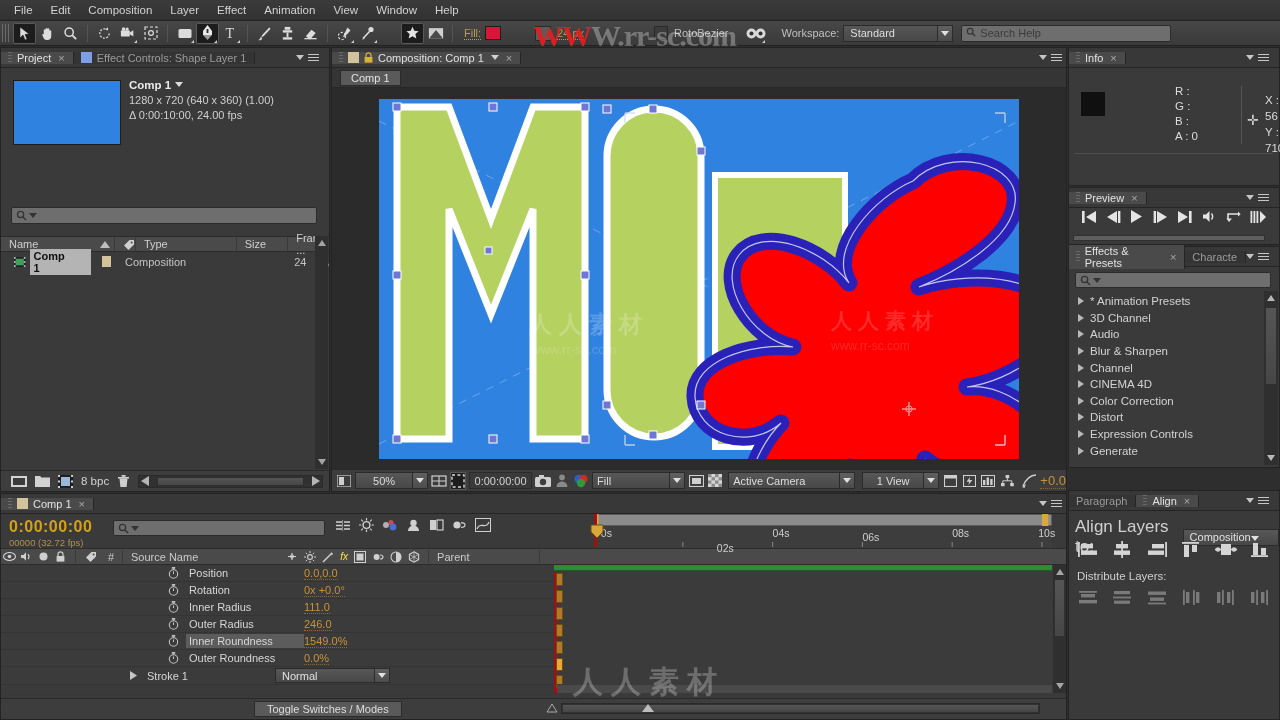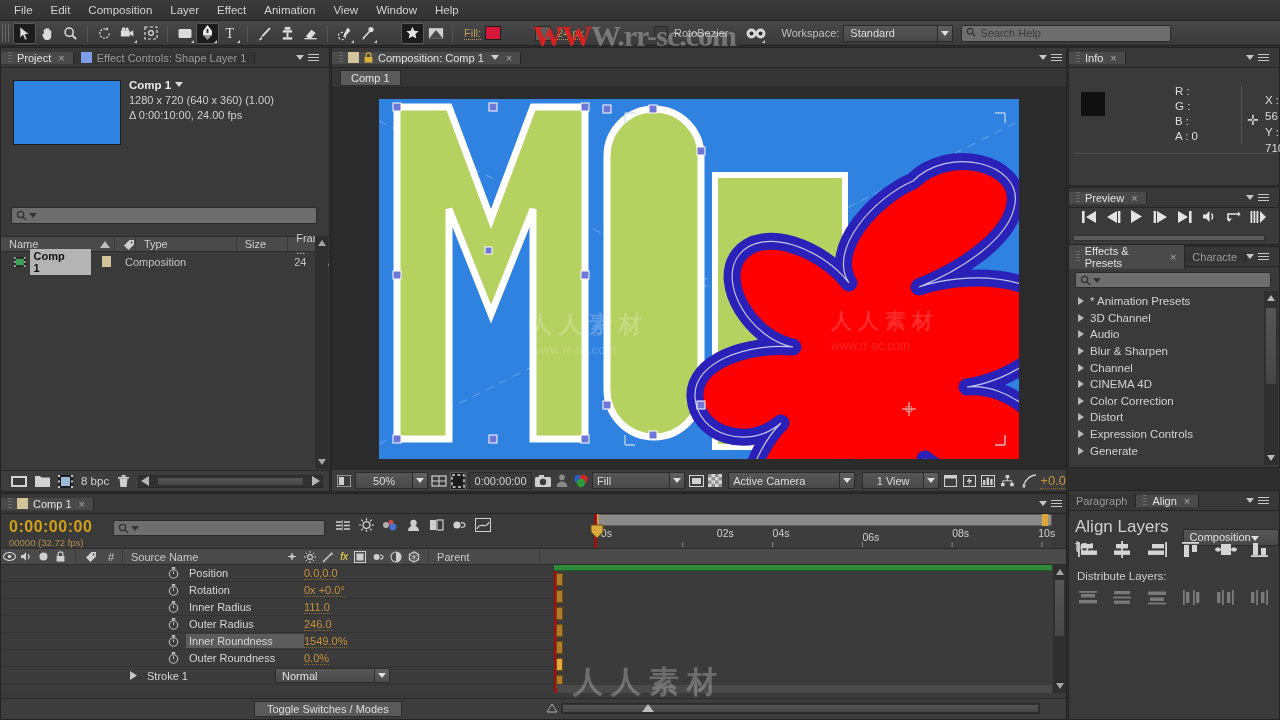--- a/index.html
+++ b/index.html
@@ -1190,21 +1190,21 @@
           <line x1="195" y1="28" x2="195" y2="33"></line>
             <line x1="293" y1="28" x2="293" y2="33"></line>
           <line x1="391" y1="28" x2="391" y2="33"></line>
             <line x1="489" y1="28" x2="489" y2="33"></line>
         </g>
         <rect x="0" y="0" width="5" height="12" fill="#d8a93a"></rect>
         <rect x="489" y="0" width="7" height="12" fill="#d8a93a"></rect>
       </svg>
       <div style="position:absolute;left:0;top:12px;width:100%;height:16px;display:flex;font-size:10.5px;color:#cfcfcf" id="ruler-labels">
           <span style="position: absolute; left: 1.5%; top: 1px;">0s</span>
-          <span style="position: absolute; left: 19.4%; top: 1px; padding-left: 34px;">02s</span>
+          <span style="position: absolute; left: 19.4%; top: 16px; padding-left: 34px;">02s</span>
           <span style="position: absolute; left: 39%; top: 1px;">04s</span>
           <span style="position: absolute; left: 58.6%; top: 5px;">06s</span>
           <span style="position: absolute; left: 78.2%; top: 1px;">08s</span>
           <span style="position: absolute; left: 97%; top: 1px;">10s</span>
         </div>
       <div style="position:absolute;left:0;top:0;width:3px;height:34px;background:#a01010"></div>
       <div style="position:absolute;left:-4px;top:10px">
         <svg width="14" height="14" viewBox="0 0 14 14">
             <path d="M1 1h12v7l-6 6-6-6z" fill="#d8a93a" stroke="#6b4f10" stroke-width="1"></path>
           </svg>

